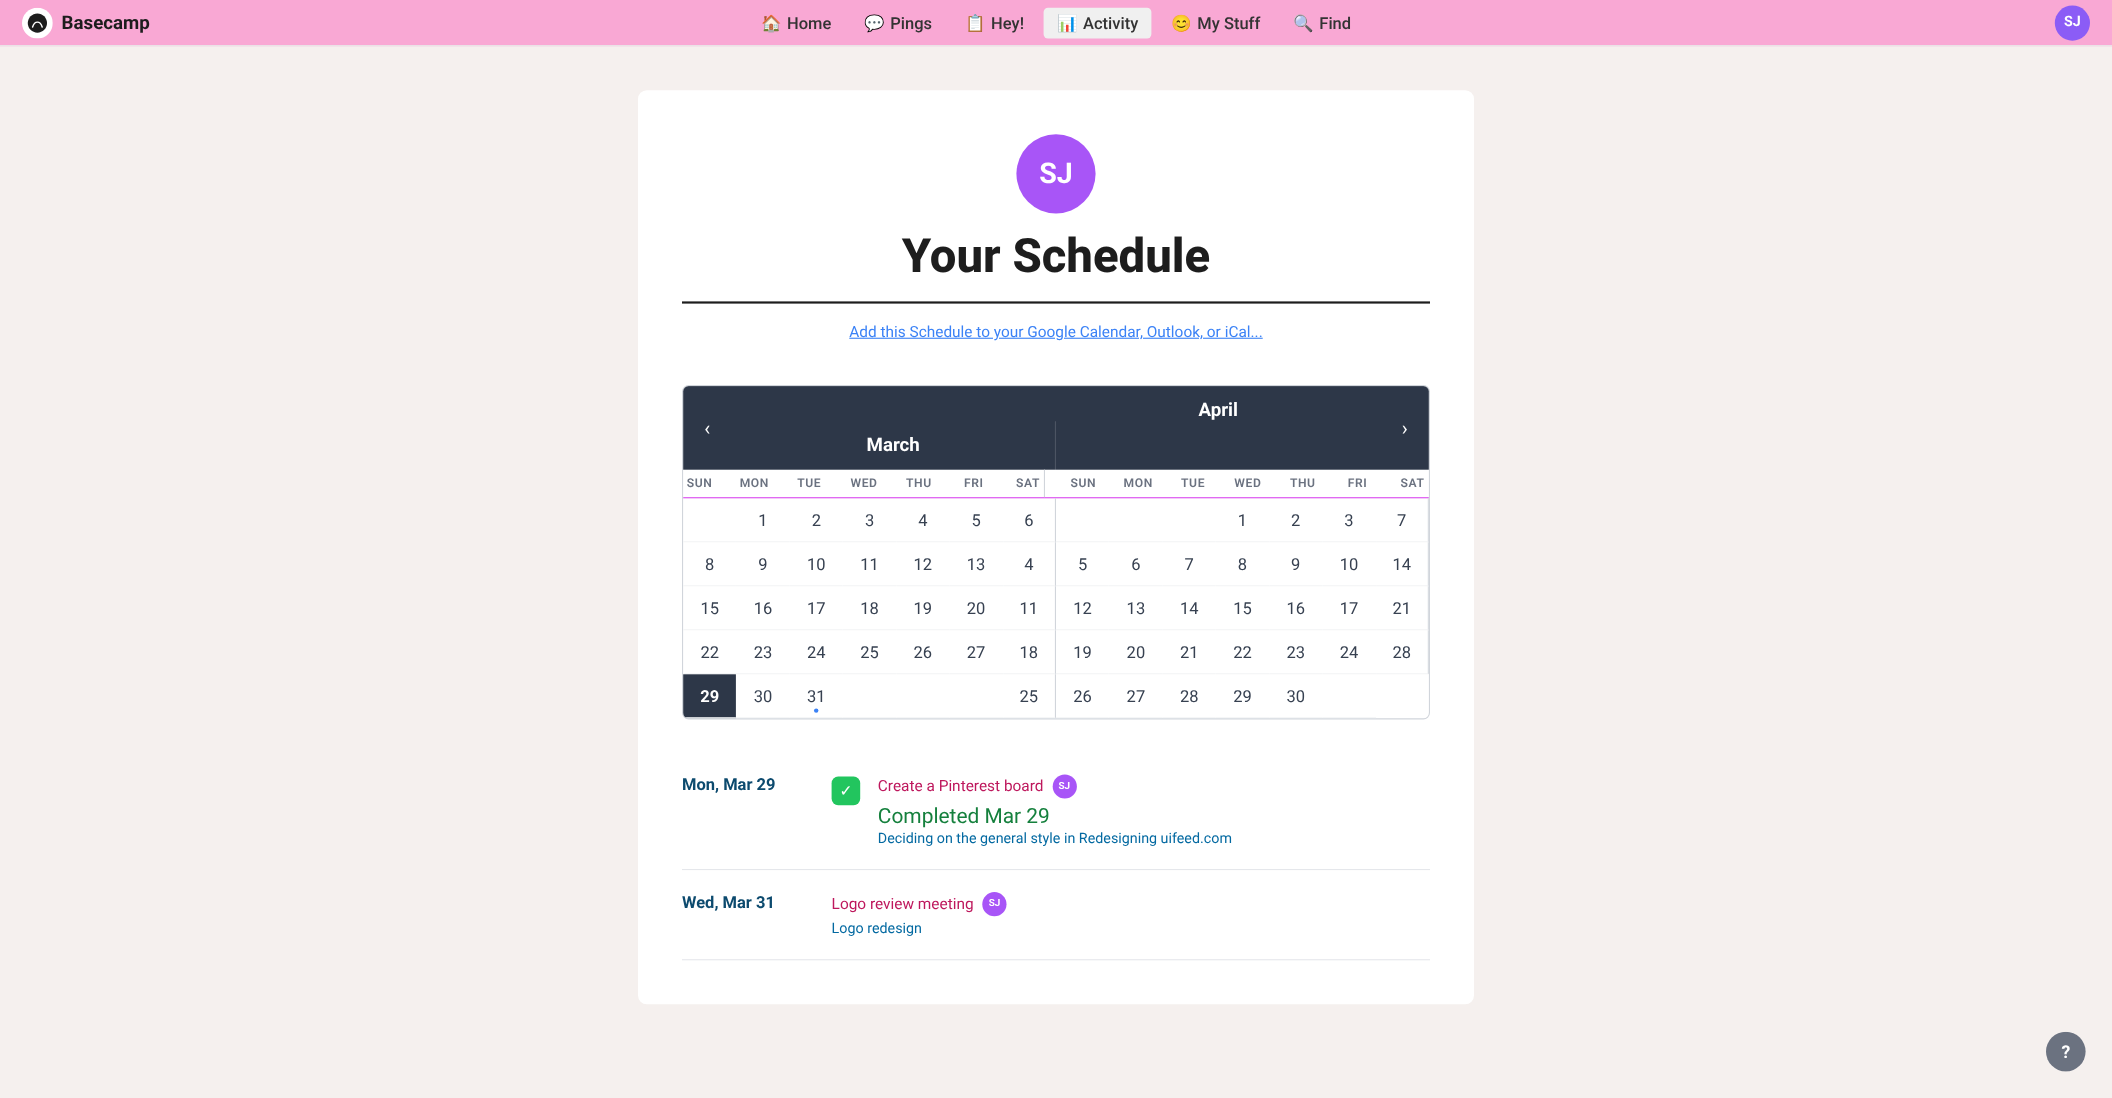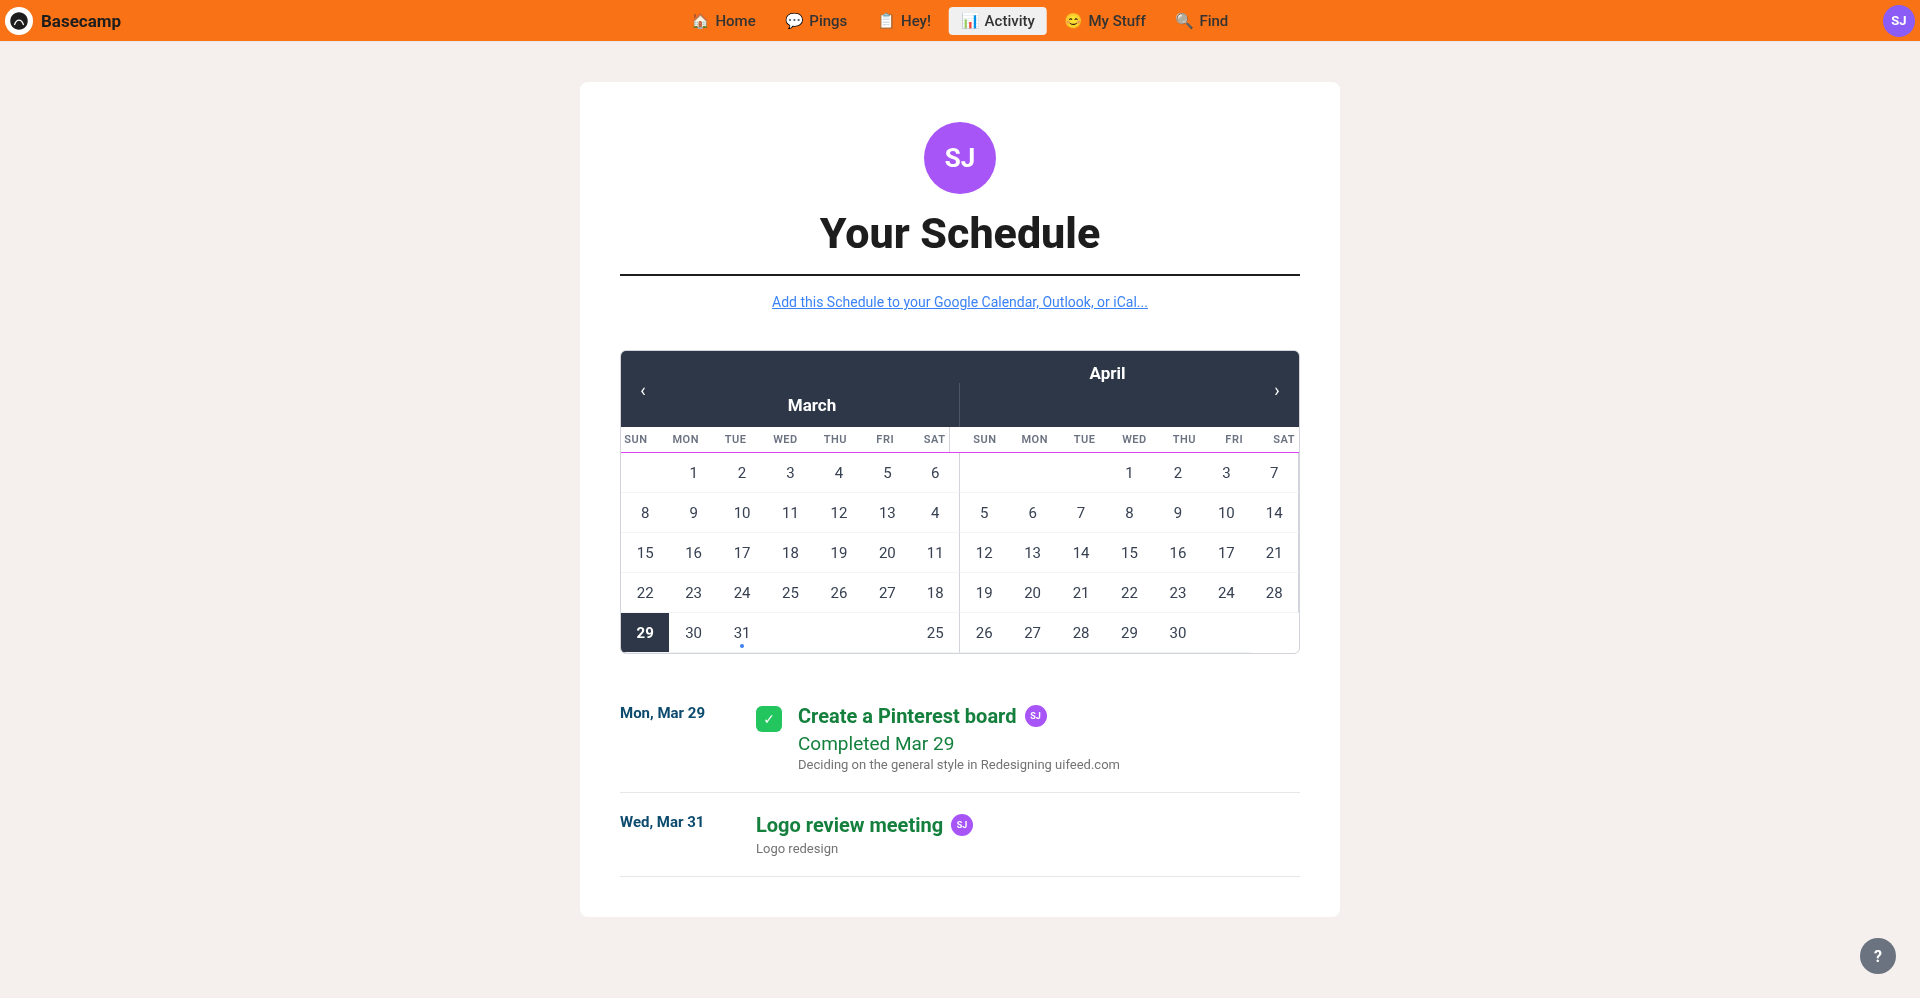--- a/index.html
+++ b/index.html
@@ -4,26 +4,26 @@
   <style>
     * { box-sizing: border-box; margin: 0; padding: 0; }
     body {
       font-family: -apple-system, BlinkMacSystemFont, "Segoe UI", Roboto, Helvetica, Arial, sans-serif;
       background-color: #f5f0ee;
       min-height: 998px;
     }
 
     
     .topnav {
-      background: #f97316;
+      background: #f9a8d4;
       height: 42px;
       display: flex;
       align-items: center;
       justify-content: space-between;
-      padding: 0 5px;
+      padding: 0 20px;
       border-bottom: 1px solid #e8e8e8;
       position: relative;
     }
     .topnav-left {
       display: flex;
       align-items: center;
       gap: 6px;
     }
     .topnav-brand {
       display: flex;
@@ -260,44 +260,44 @@
     .schedule-info {
       flex: 1;
     }
     .schedule-title-row {
       display: flex;
       align-items: center;
       gap: 8px;
       margin-bottom: 4px;
     }
     .schedule-event-title {
-      font-size: 20px;
-      font-weight: 700;
-      color: #15803d;
+      font-size: 14px;
+      font-weight: 400;
+      color: #be185d;
     }
     .user-avatar-small {
       width: 22px;
       height: 22px;
       border-radius: 50%;
       background: #a855f7;
       color: white;
       display: flex;
       align-items: center;
       justify-content: center;
       font-size: 9px;
       font-weight: 700;
     }
     .schedule-subtitle {
       font-size: 19px;
       color: #15803d;
       margin-bottom: 2px;
     }
     .schedule-project {
       font-size: 13px;
-      color: #737373;
+      color: #0369a1;
     }
 
     
     .help-btn {
       position: fixed;
       bottom: 24px;
       right: 24px;
       width: 36px;
       height: 36px;
       border-radius: 50%;

